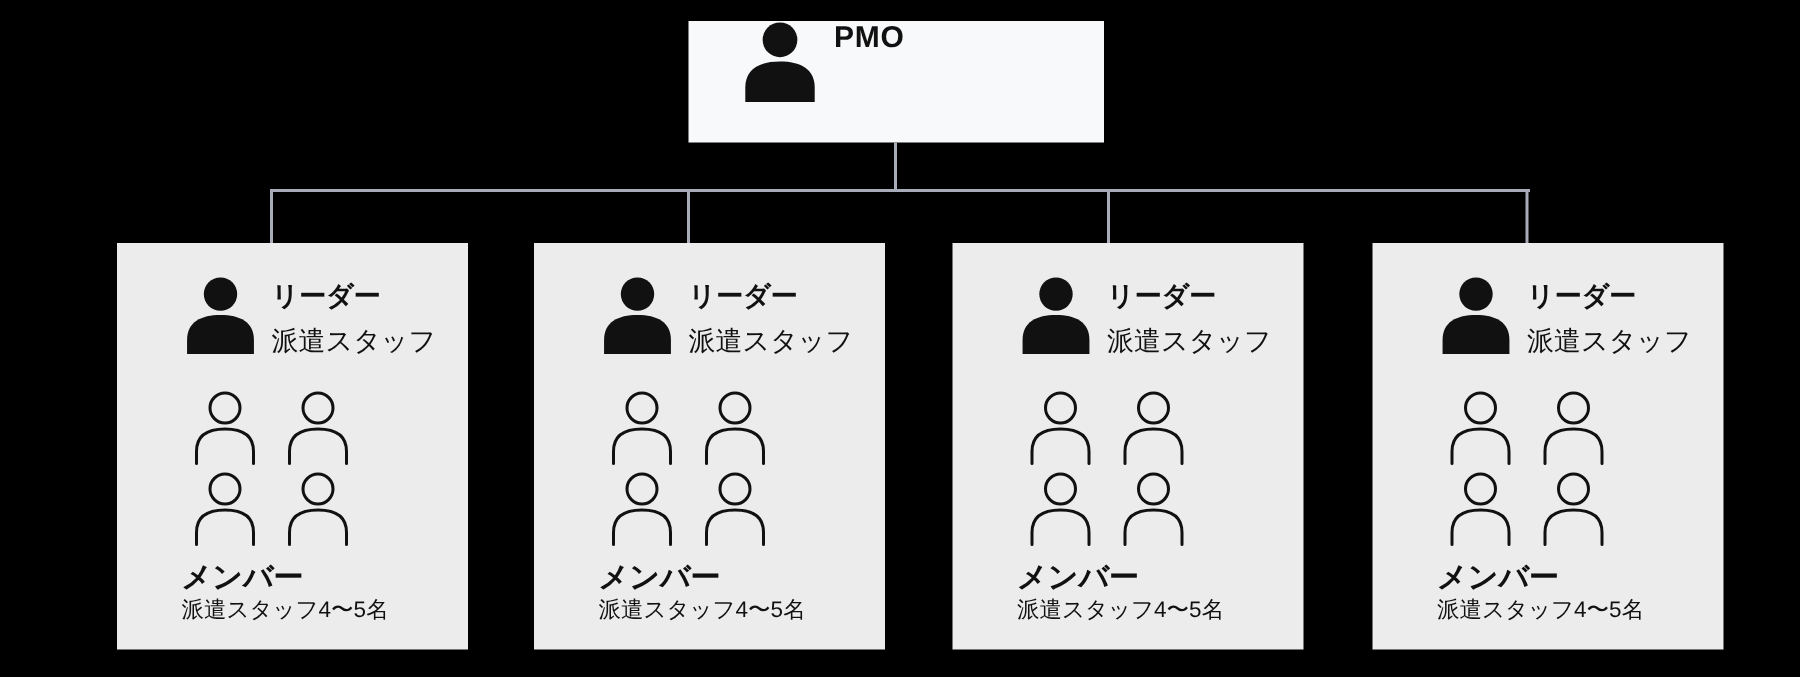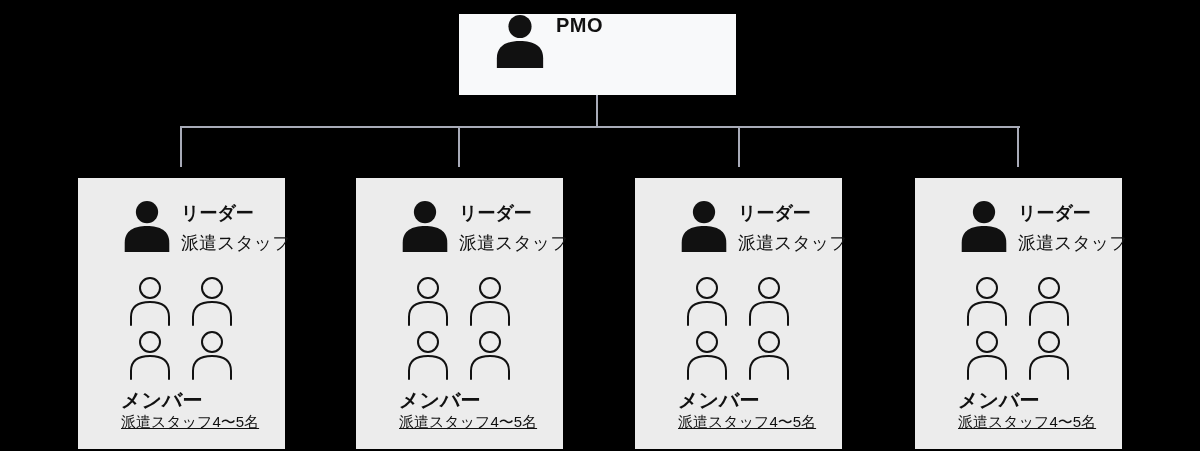--- a/index.html
+++ b/index.html
@@ -45,22 +45,22 @@
   .line.hbar  { left: 180px;   top: 126px; width: 840px; height: 2px;  }
   .line.drop  { top: 126px; width: 2px; height: 41px; }
   .line.drop1 { left: 180px;  }
   .line.drop2 { left: 458px;  }
   .line.drop3 { left: 738px;  }
   .line.drop4 { left: 1017px; }
 
   
   .team-box {
     position: absolute;
-    top: 178px;
-    width: 207px; height: 271px;
+    top: 162px;
+    width: 234px; height: 271px;
     background: var(--team-box-bg);
   }
   .team-box.t1 { left: 78px;  }
   .team-box.t2 { left: 356px; }
   .team-box.t3 { left: 635px; }
   .team-box.t4 { left: 915px; }
 
   .leader-row {
     position: absolute;
     left: 44px; top: 22px;
@@ -87,21 +87,20 @@
     left: 43px; top: 209px;
     font-size: 20px;
     font-weight: bold;
     white-space: nowrap;
   }
   .members-subtitle {
     position: absolute;
     left: 43px; top: 235px;
     font-size: 15px;
     white-space: nowrap;
-    text-decoration: underline;
   }
 
   .icon-fill, .icon-outline { color: var(--text); }
   .svg-defs { position: absolute; width: 0; height: 0; overflow: hidden; }
 </style>
 </head>
 <body>
 
 <svg class="svg-defs" aria-hidden="true">
   <symbol id="person-fill" viewBox="0 0 52 56">

